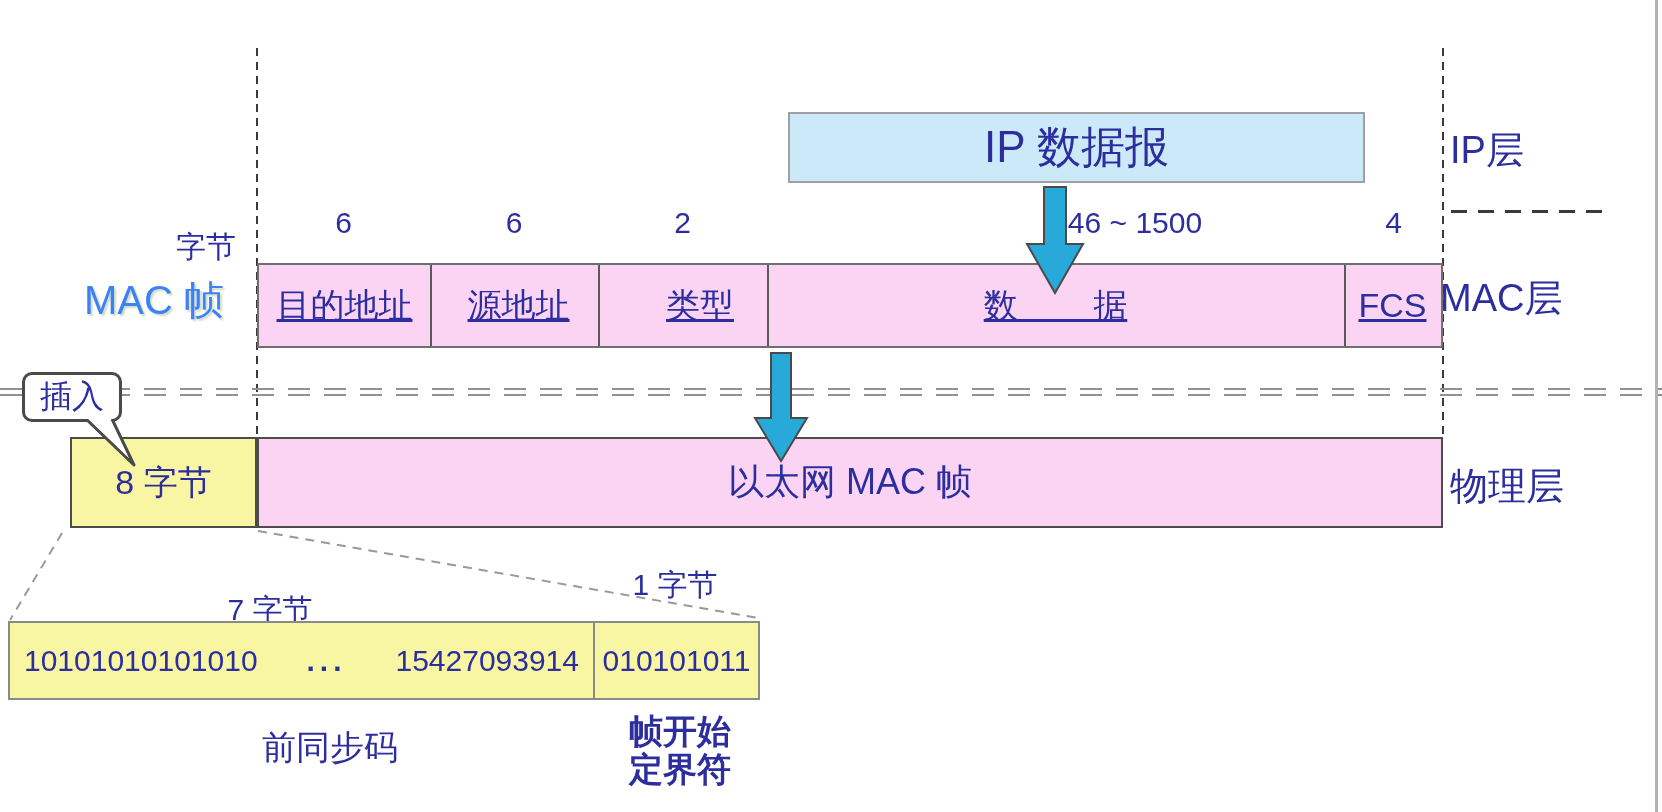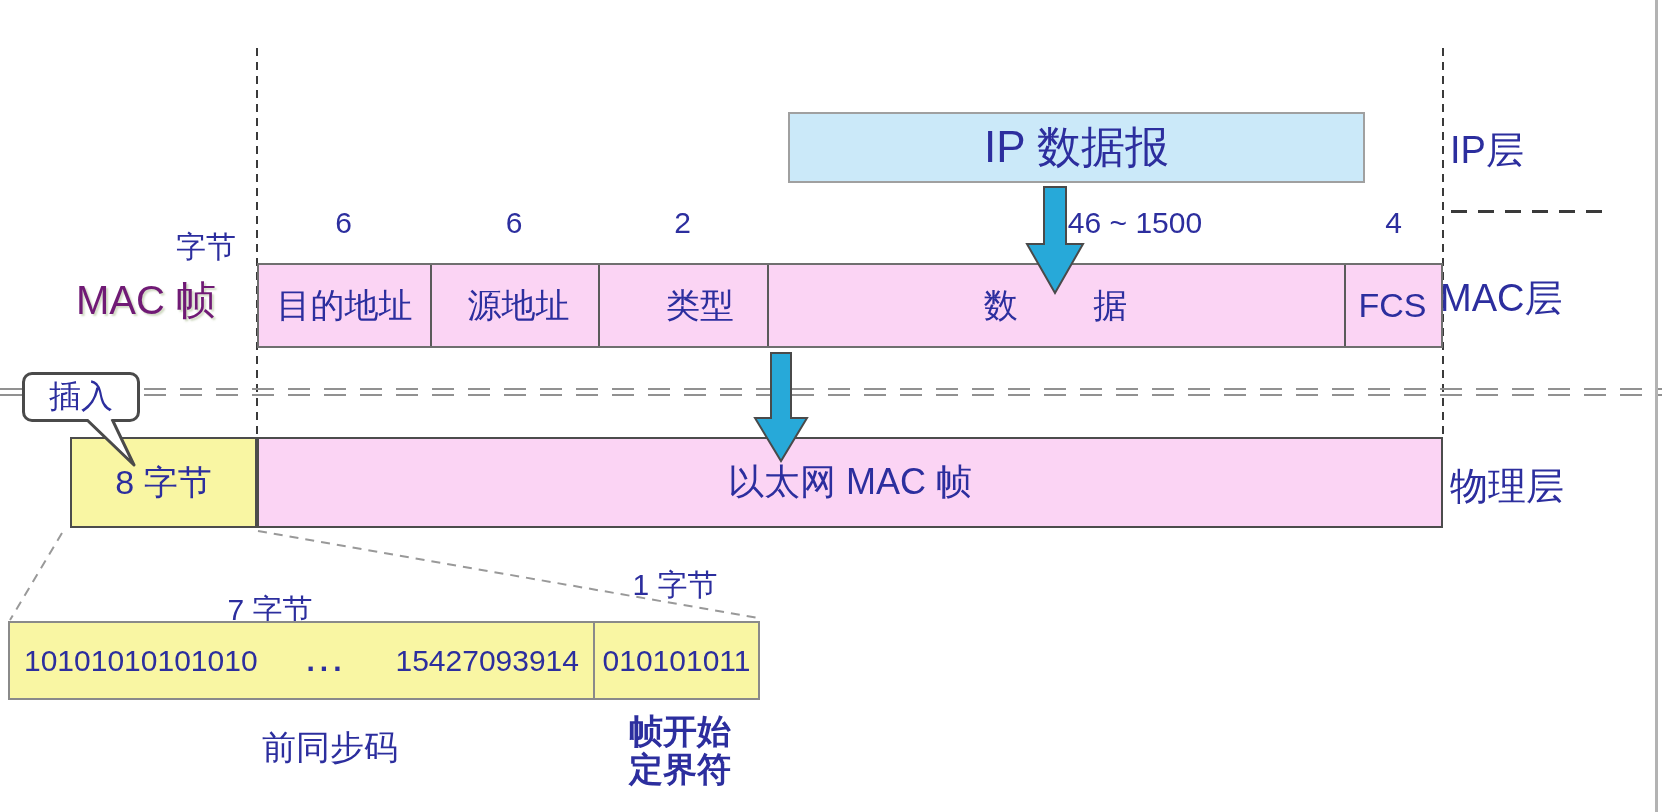--- a/index.html
+++ b/index.html
@@ -24,32 +24,32 @@
     left:0;width:1662px;height:2px;
     background:repeating-linear-gradient(to right,#919191 0 22px,transparent 22px 36px);
   }
   .ipbox{
     left:788px;top:112px;width:577px;height:71px;
     background:#cbe9f9;border:2px solid #a0a0a0;box-sizing:border-box;
     font-size:44px;
   }
   .bytelabel{font-size:30px;line-height:34px;text-align:center;}
   .macframe-label{
-    left:56px;top:277px;width:180px;font-size:40px;line-height:46px;
-    color:#701a75;text-align:center;text-shadow:2px 2px 2px rgba(120,150,80,.35);
+    left:64px;top:277px;width:180px;font-size:40px;line-height:46px;
+    color:#3b82f6;text-align:center;text-shadow:2px 2px 2px rgba(120,150,80,.35);
     white-space:nowrap;
   }
   .macrow{
     left:257px;top:263px;width:1186px;height:85px;
     background:#fbd4f4;border:2px solid #6f6f6f;box-sizing:border-box;
   }
   .macrow .divider{position:absolute;top:0;width:2px;height:100%;background:#5a5a5a;}
-  .fieldtext{position:absolute;top:0;height:100%;display:flex;align-items:center;justify-content:center;font-size:34px;white-space:pre;}
+  .fieldtext{position:absolute;top:0;height:100%;display:flex;align-items:center;justify-content:center;font-size:34px;white-space:pre;text-decoration:underline;}
   .callout{
-    left:22px;top:372px;width:118px;height:50px;
+    left:22px;top:372px;width:100px;height:50px;
     background:#fff;border:3px solid #4a4a4a;border-radius:10px;box-sizing:border-box;
     font-size:32px;z-index:6;
   }
   .phys-yellow{
     left:70px;top:437px;width:187px;height:91px;
     background:#f9f6a3;border:2px solid #4c4c4c;box-sizing:border-box;font-size:34px;z-index:3;
   }
   .phys-pink{
     left:257px;top:437px;width:1186px;height:91px;
     background:#fbd4f4;border:2px solid #4c4c4c;box-sizing:border-box;font-size:36px;z-index:3;

